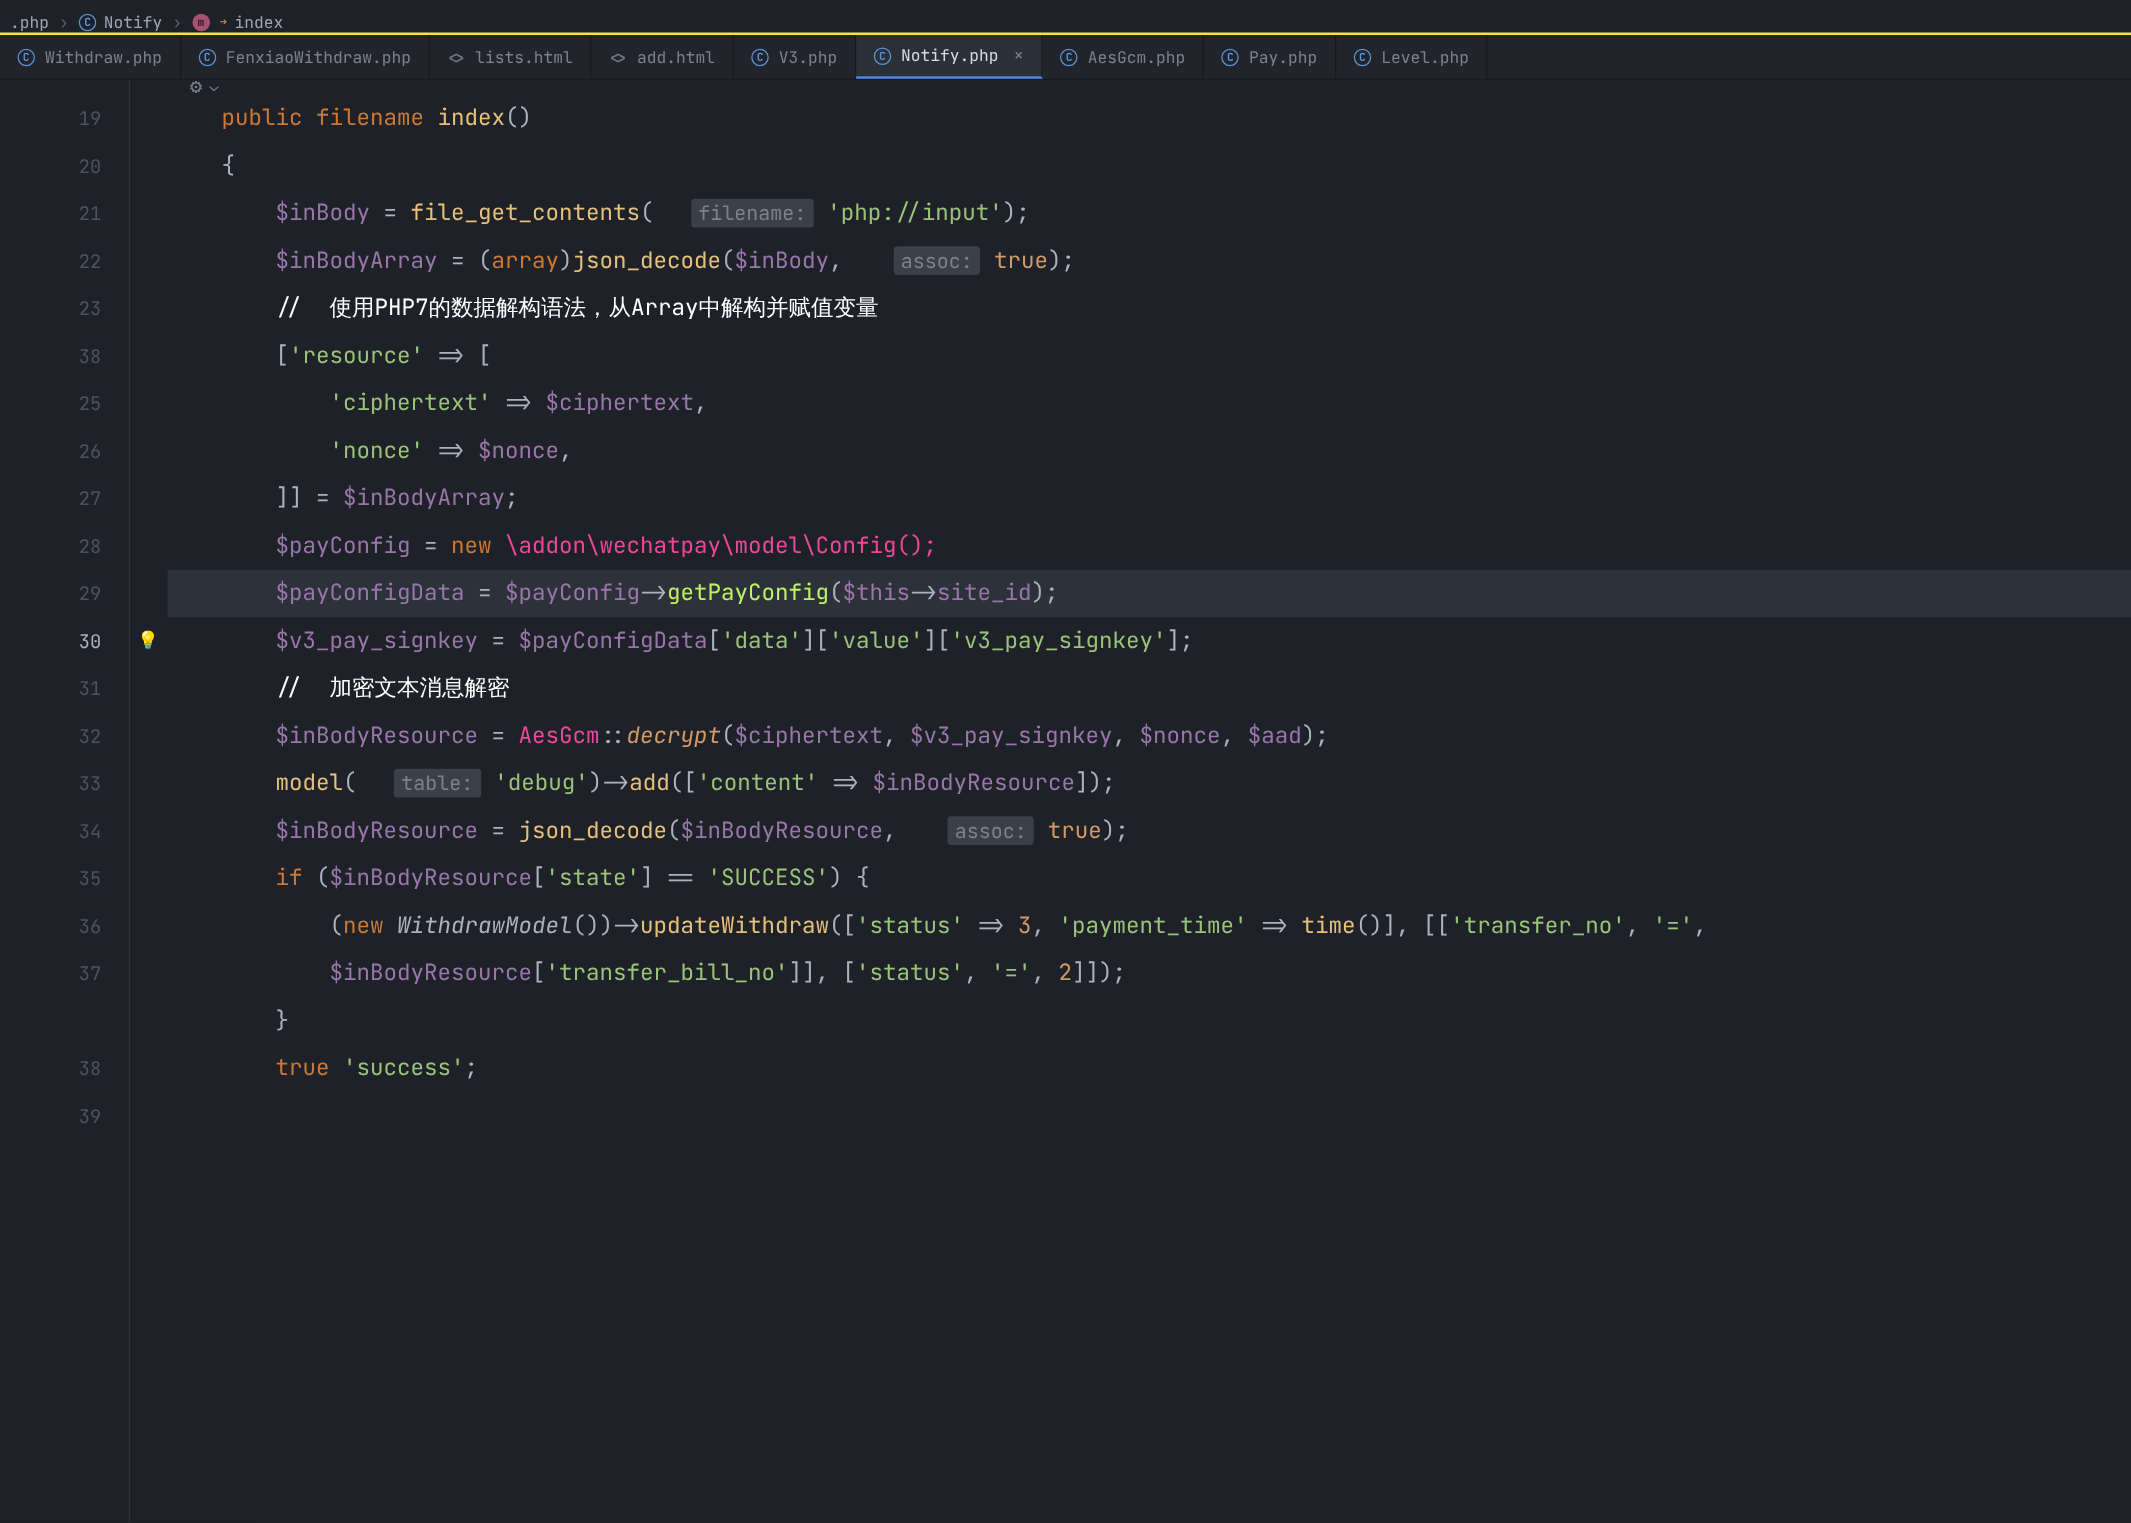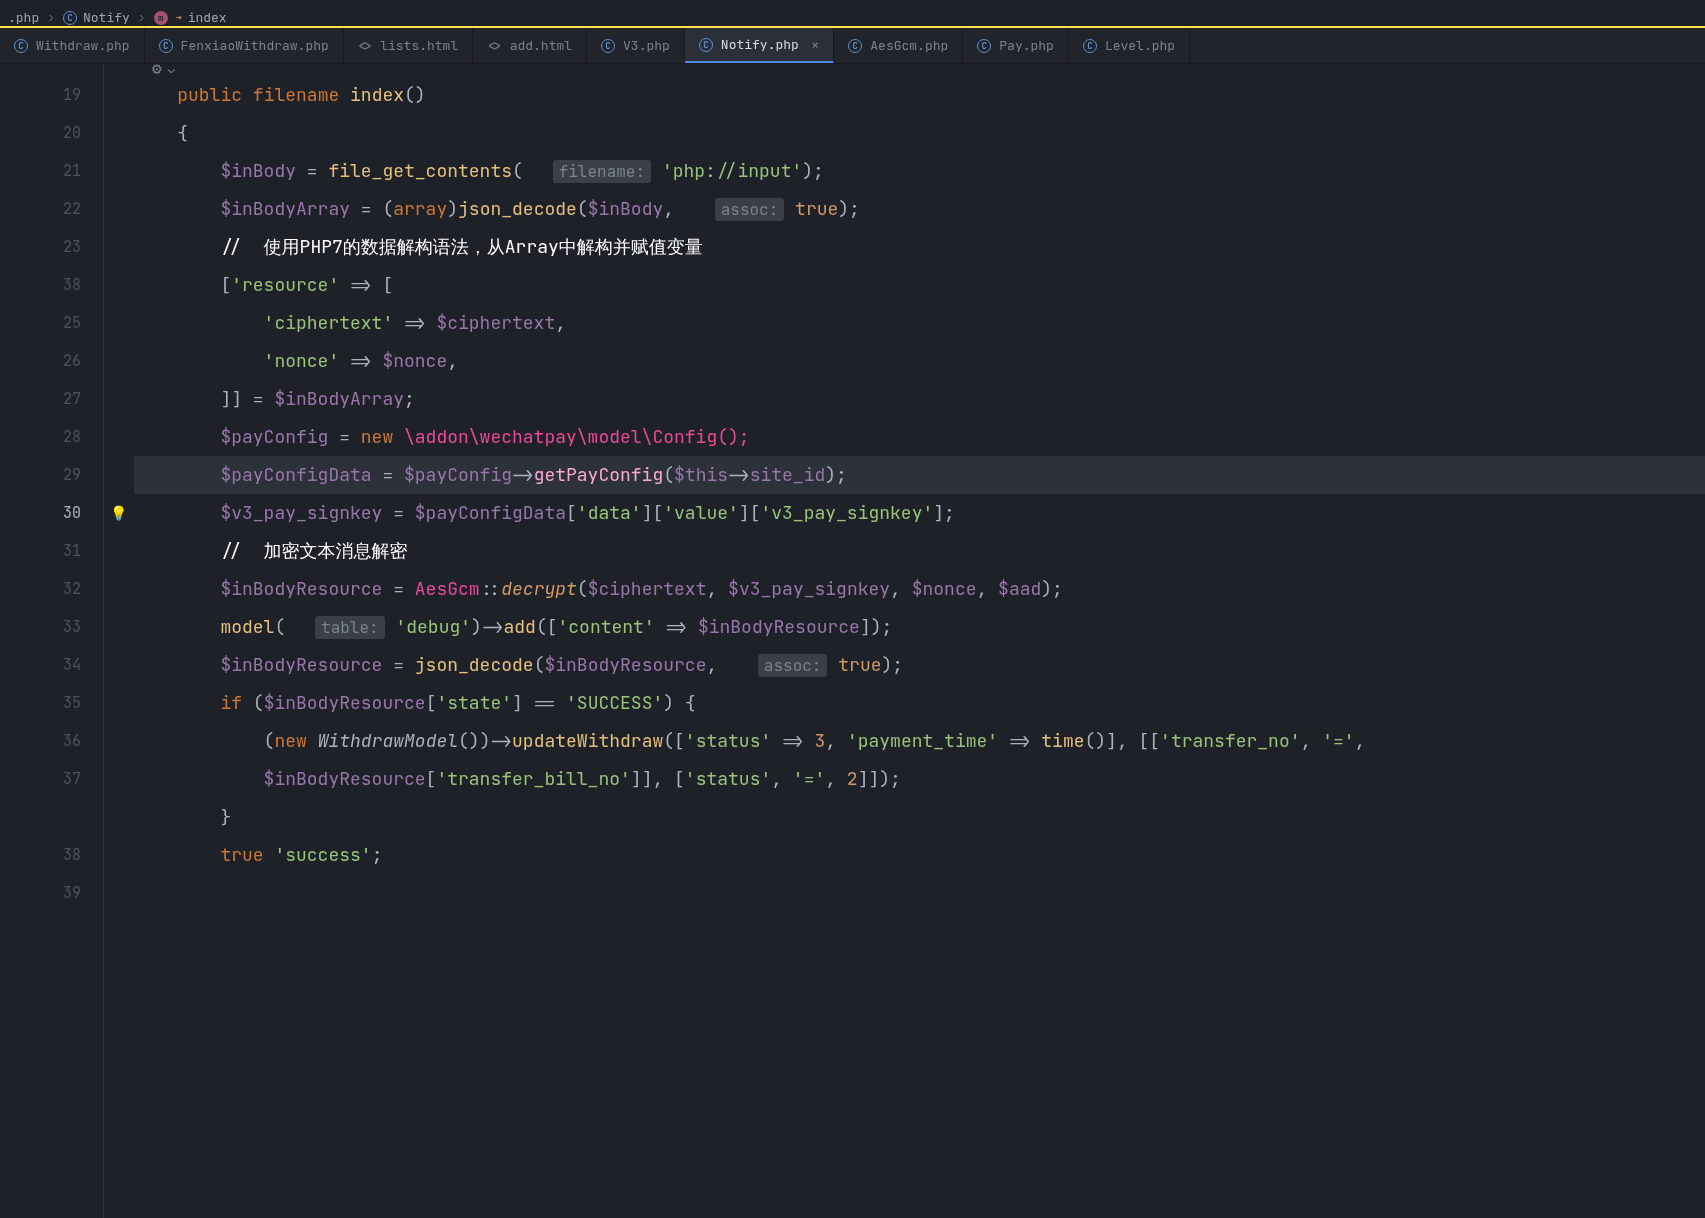--- a/index.html
+++ b/index.html
@@ -136,21 +136,21 @@
       color: #7b828e;
       border-radius: 3px;
       padding: 1px 6px;
       font-size: 16px;
       margin-left: 19px;
     }
     .op { color: #abb2bf; }
     .arrow { color: #abb2bf; }
     .ns { color: #ec4899; }
     .const { color: #d19a66; }
-    .method-call { color: #f9a8d4; margin-top: 20px; }
+    .method-call { color: #bef264; margin-top: 20px; }
     .class-it { font-style: italic; color: #abb2bf; }
   </style>
 </head>
 <body>
 
 <div class="breadcrumb">
   <span class="breadcrumb-item">
     <span>.php</span>
   </span>
   <span class="breadcrumb-sep">›</span>

